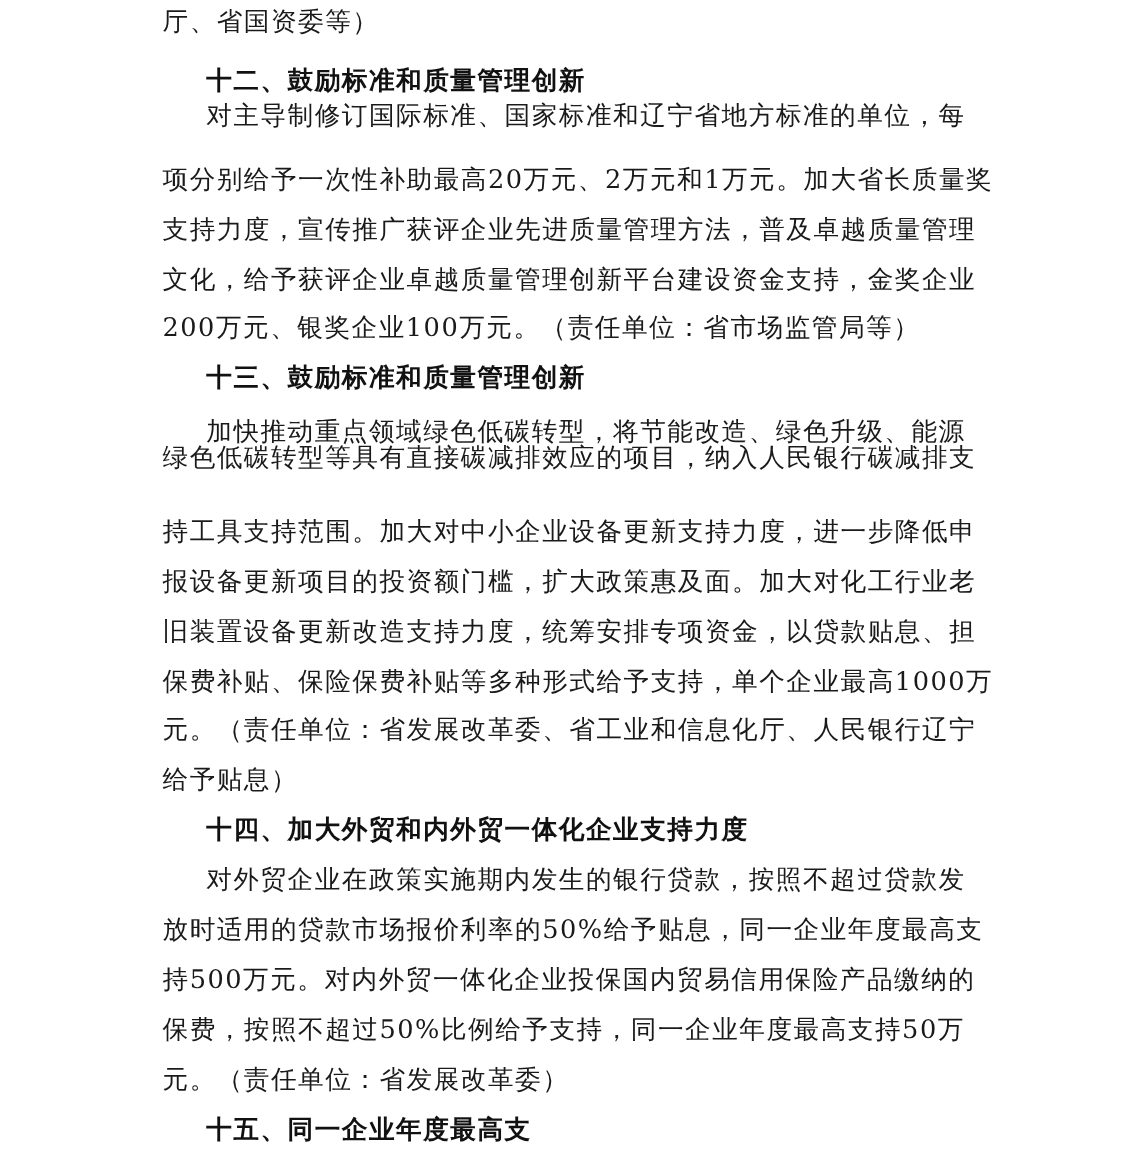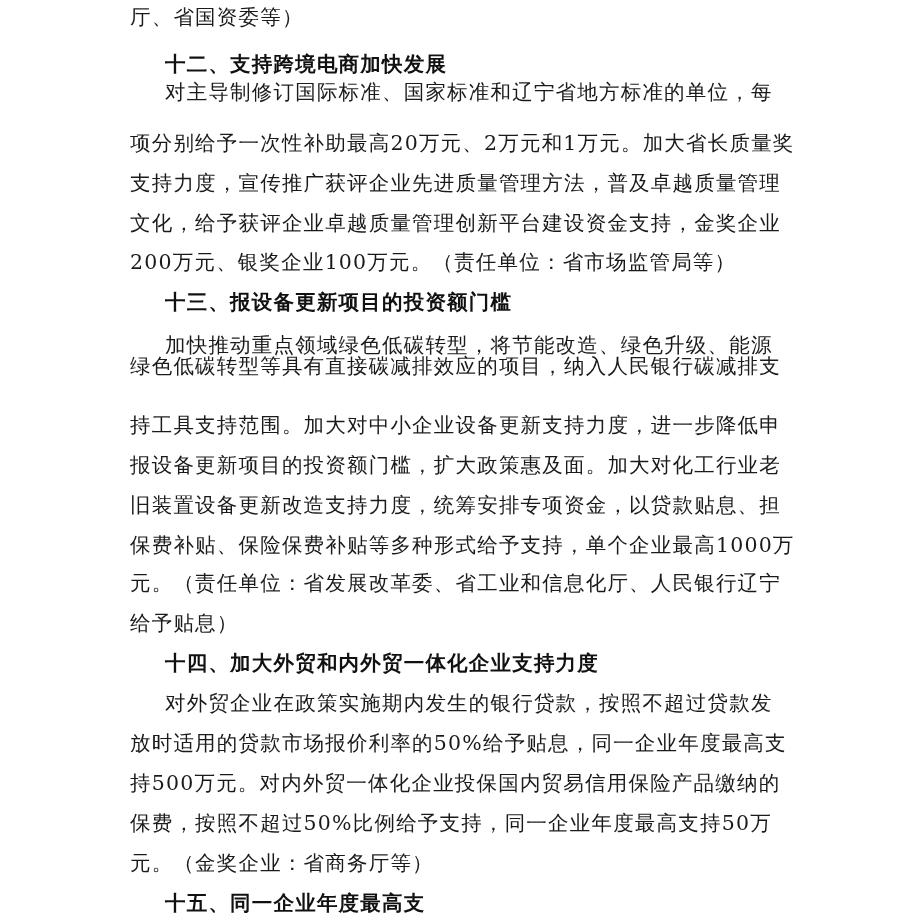--- a/index.html
+++ b/index.html
@@ -35,35 +35,35 @@
       font-weight: bold;
       font-family: "DejaVu Serif", "Liberation Serif", serif;
       color: #111111;
     }
   </style>
 </head>
 <body>
 
 <div class="page">
   <div class="line" style="top:-3px">厅、省国资委等）</div>
-  <div class="line indent heading" style="top:44px">十二、支持跨境电商加快发展</div>
+  <div class="line indent heading" style="top:44px">十二、鼓励标准和质量管理创新</div>
   <div class="line indent" style="top:72px">对主导制修订国际标准、国家标准和辽宁省地方标准的单位，每</div>
   <div class="line" style="top:123px">项分别给予一次性补助最高20万元、2万元和1万元。加大省长质量奖</div>
   <div class="line" style="top:163px">支持力度，宣传推广获评企业先进质量管理方法，普及卓越质量管理</div>
   <div class="line" style="top:203px">文化，给予获评企业卓越质量管理创新平台建设资金支持，金奖企业</div>
   <div class="line" style="top:242px">200万元、银奖企业100万元。（责任单位：省市场监管局等）</div>
-  <div class="line indent heading" style="top:282px">十三、报设备更新项目的投资额门槛</div>
+  <div class="line indent heading" style="top:282px">十三、鼓励标准和质量管理创新</div>
   <div class="line indent" style="top:325px">加快推动重点领域绿色低碳转型，将节能改造、绿色升级、能源</div>
   <div class="line" style="top:346px">绿色低碳转型等具有直接碳减排效应的项目，纳入人民银行碳减排支</div>
   <div class="line" style="top:405px">持工具支持范围。加大对中小企业设备更新支持力度，进一步降低申</div>
   <div class="line" style="top:445px">报设备更新项目的投资额门槛，扩大政策惠及面。加大对化工行业老</div>
   <div class="line" style="top:485px">旧装置设备更新改造支持力度，统筹安排专项资金，以贷款贴息、担</div>
   <div class="line" style="top:525px">保费补贴、保险保费补贴等多种形式给予支持，单个企业最高1000万</div>
   <div class="line" style="top:563px">元。（责任单位：省发展改革委、省工业和信息化厅、人民银行辽宁</div>
   <div class="line" style="top:603px">给予贴息）</div>
   <div class="line indent heading" style="top:643px">十四、加大外贸和内外贸一体化企业支持力度</div>
   <div class="line indent" style="top:683px">对外贸企业在政策实施期内发生的银行贷款，按照不超过贷款发</div>
   <div class="line" style="top:723px">放时适用的贷款市场报价利率的50%给予贴息，同一企业年度最高支</div>
   <div class="line" style="top:763px">持500万元。对内外贸一体化企业投保国内贸易信用保险产品缴纳的</div>
   <div class="line" style="top:803px">保费，按照不超过50%比例给予支持，同一企业年度最高支持50万</div>
-  <div class="line" style="top:843px">元。（金奖企业：省商务厅等）</div>
+  <div class="line" style="top:843px">元。（责任单位：省发展改革委）</div>
   <div class="line indent heading" style="top:883px">十五、同一企业年度最高支</div>
 </div>
 
 </body></html>

